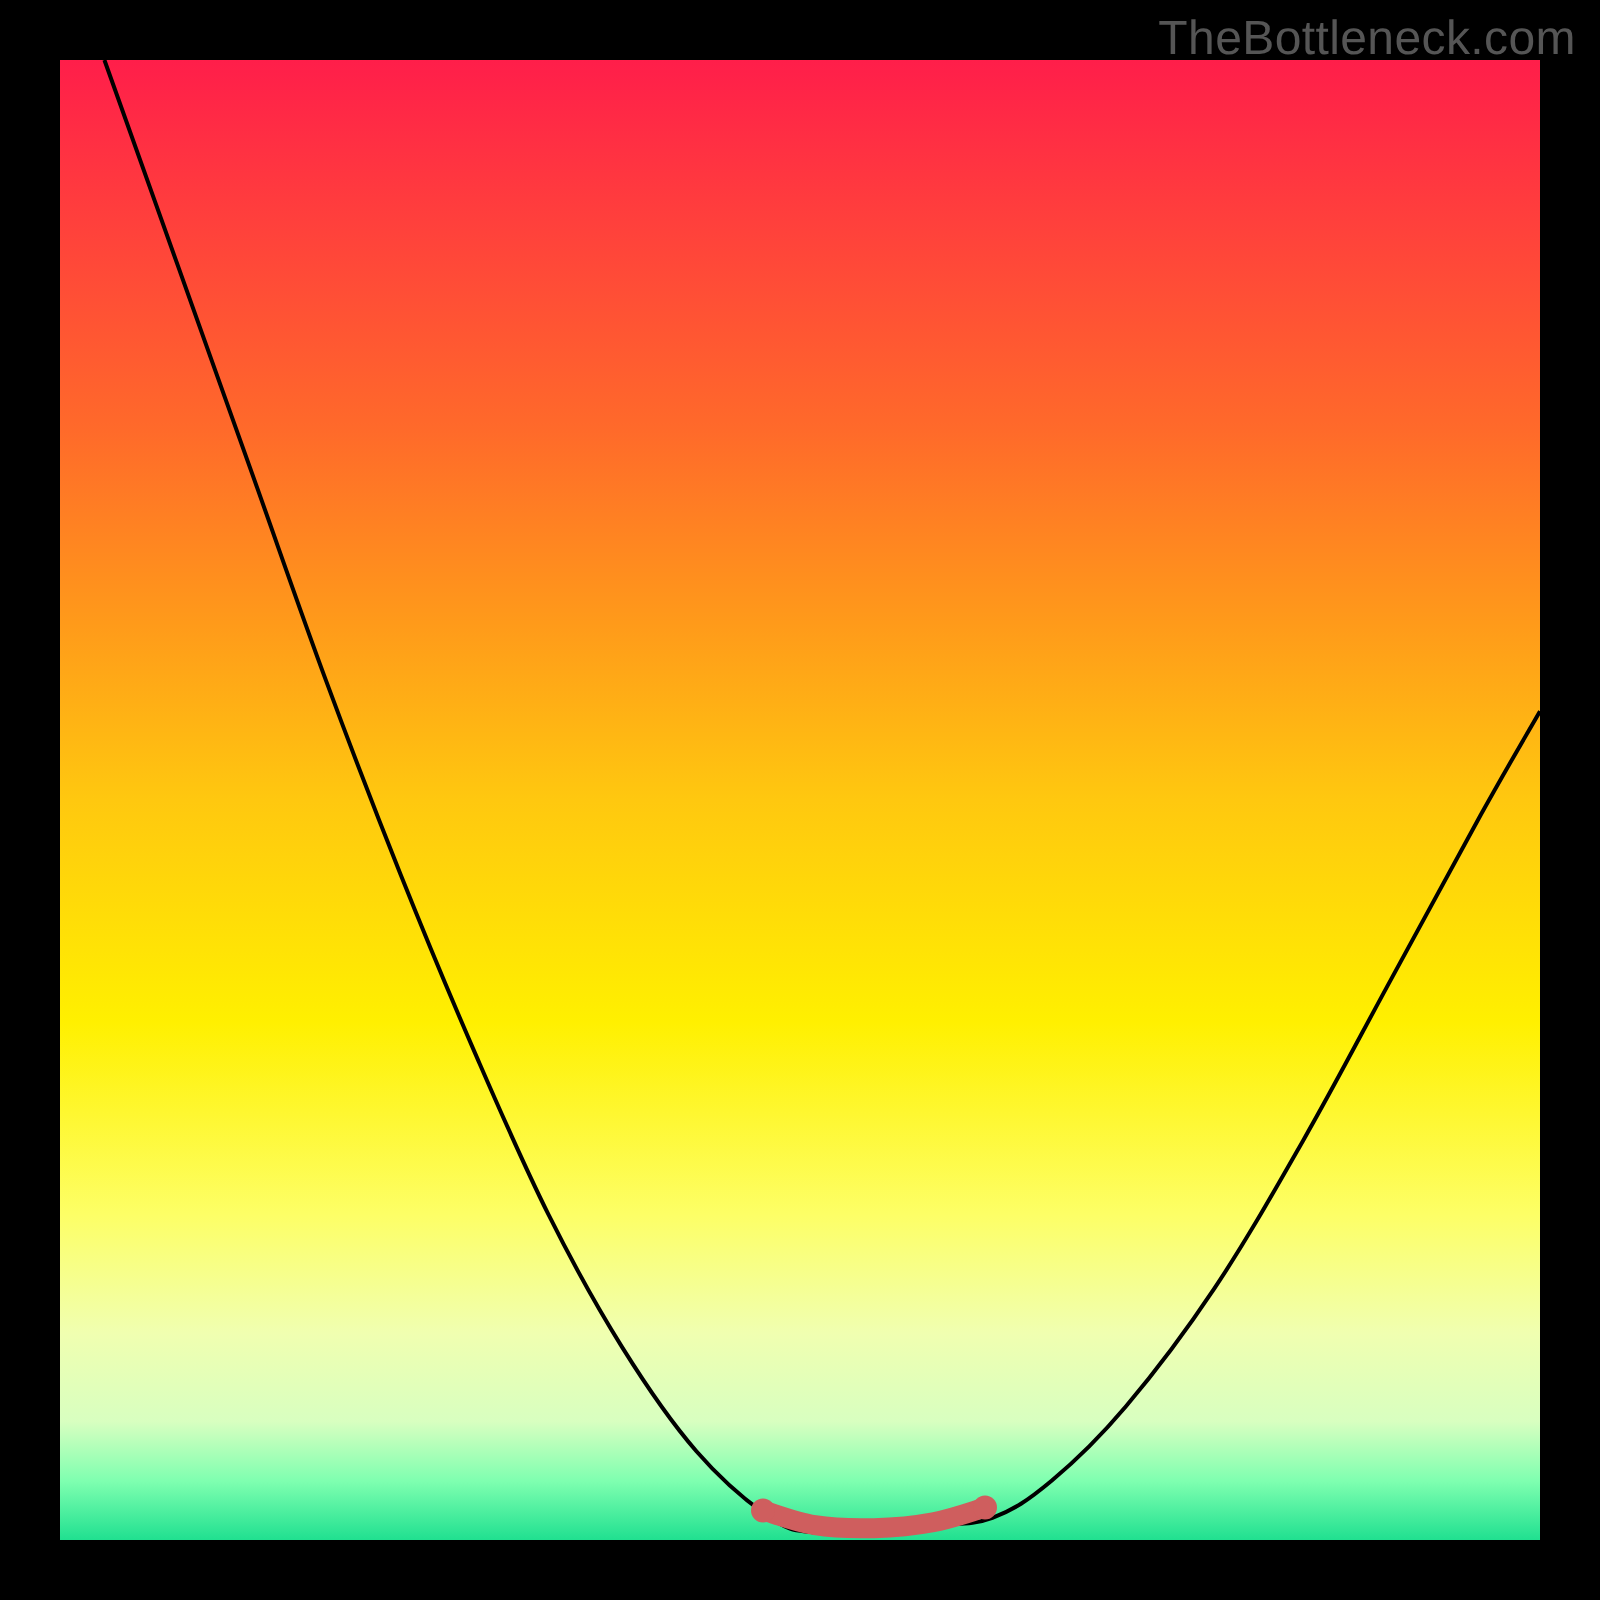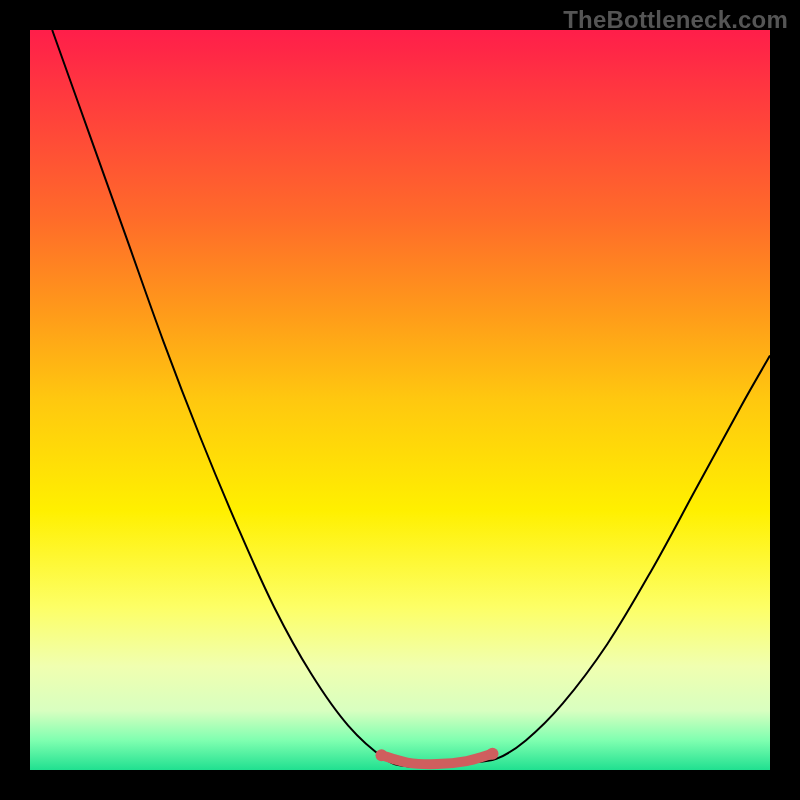--- a/index.html
+++ b/index.html
@@ -31,21 +31,21 @@
       #20e090 100%
     );
     overflow: visible;
   }
   .watermark {
     position: absolute;
     top: 6px;
     right: 12px;
     color: #555;
     font-size: 24px;
-    font-weight: 700;
+    font-weight: 400;
     letter-spacing: 0.2px;
   }
   svg.curve {
     position: absolute;
     left: 0; top: 0;
     width: 740px;
     height: 740px;
     overflow: visible;
   }
   .curve path.main {

